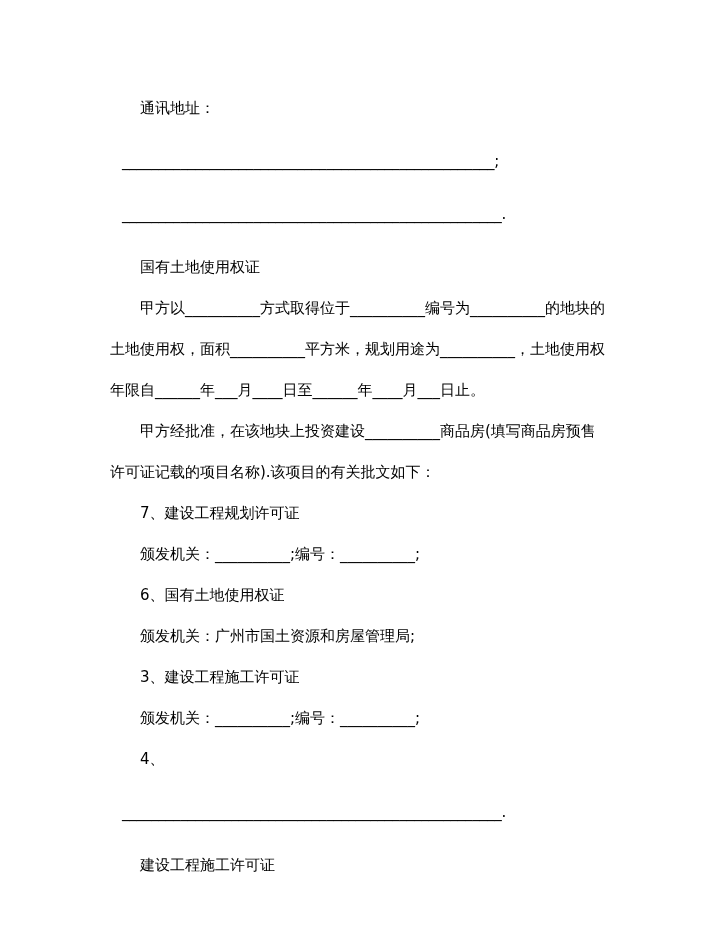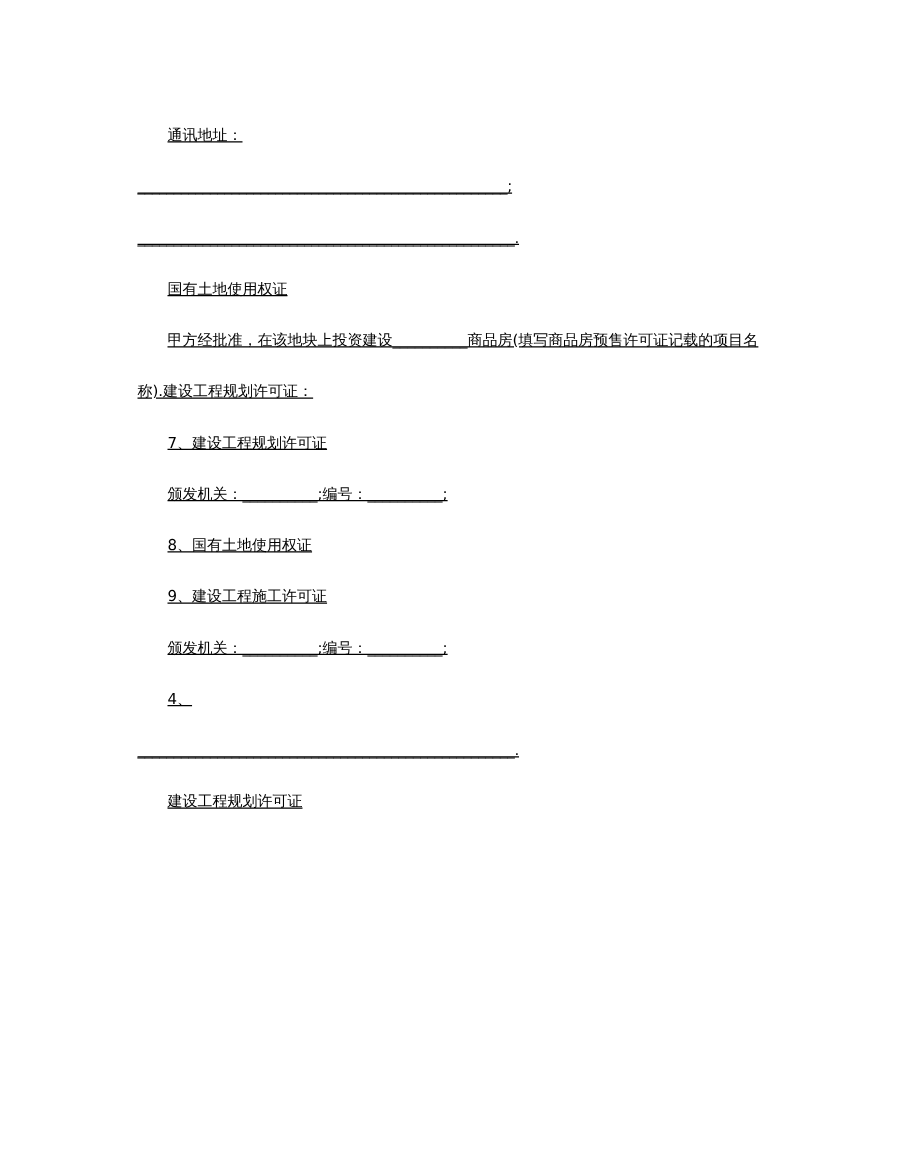--- a/index.html
+++ b/index.html
@@ -15,50 +15,51 @@
     overflow: hidden;
   }
   .page {
     width: 720px;
     height: 932px;
     box-sizing: border-box;
     padding: 88px 110px 0 110px;
     position: relative;
   }
   .doc {
-    font-size: 12px;
+    font-size: 15px;
     line-height: 41px;
-    text-decoration: underline;
   }
   .para {
     margin: 0;
     text-indent: 2em;
     white-space: pre-wrap;
     word-break: break-all;
   }
   .fullrule {
-    margin: 0;
+    margin: 12px;
     text-indent: 0;
     white-space: pre-wrap;
     word-break: break-all;
     letter-spacing: -0.2px;
   }
 </style>
 </head>
 <body>
 
 <div class="page">
   <div class="doc">
     <p class="para">通讯地址：</p>
     <p class="fullrule">___________________________________________________;</p>
     <p class="fullrule">____________________________________________________.</p>
     <p class="para">国有土地使用权证</p>
-    <p class="para">甲方经批准，在该地块上投资建设__________商品房(填写商品房预售许可证记载的项目名称).建设工程规划许可证：</p>
+    <p class="para">甲方以__________方式取得位于__________编号为__________的地块的土地使用权，面积__________平方米，规划用途为__________，土地使用权年限自______年___月____日至______年____月___日止。</p>
+    <p class="para">甲方经批准，在该地块上投资建设__________商品房(填写商品房预售许可证记载的项目名称).该项目的有关批文如下：</p>
     <p class="para">7、建设工程规划许可证</p>
     <p class="para">颁发机关：__________;编号：__________;</p>
-    <p class="para">8、国有土地使用权证</p>
-    <p class="para">9、建设工程施工许可证</p>
+    <p class="para">6、国有土地使用权证</p>
+    <p class="para">颁发机关：广州市国土资源和房屋管理局;</p>
+    <p class="para">3、建设工程施工许可证</p>
     <p class="para">颁发机关：__________;编号：__________;</p>
     <p class="para">4、</p>
     <p class="fullrule">____________________________________________________.</p>
-    <p class="para">建设工程规划许可证</p>
+    <p class="para">建设工程施工许可证</p>
   </div>
 </div>
 
 </body></html>

